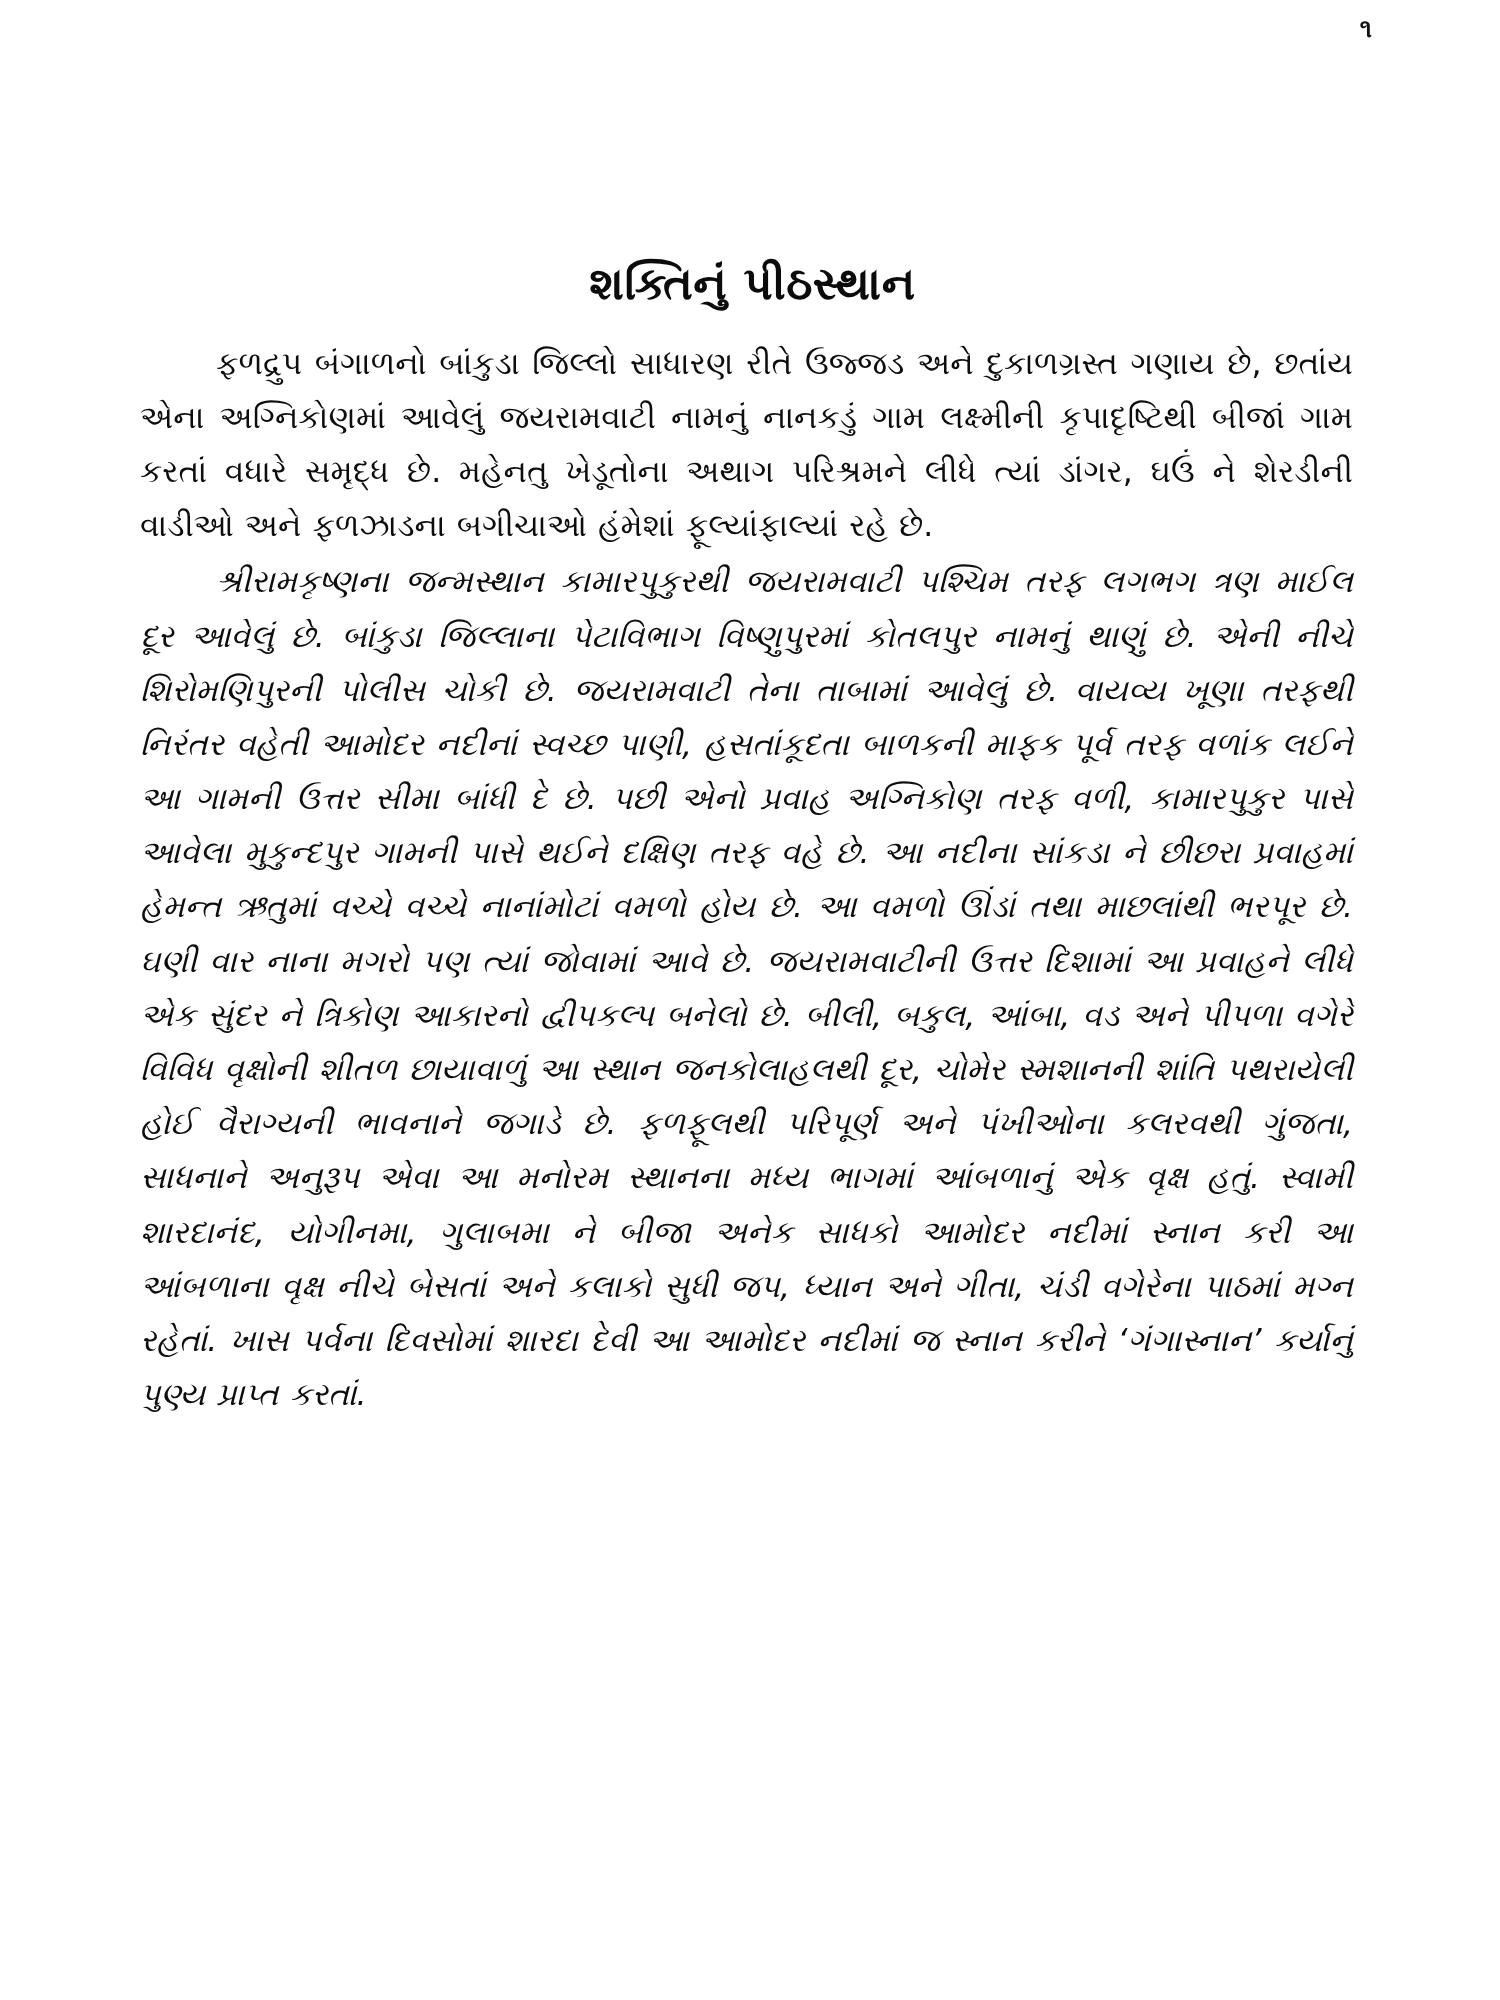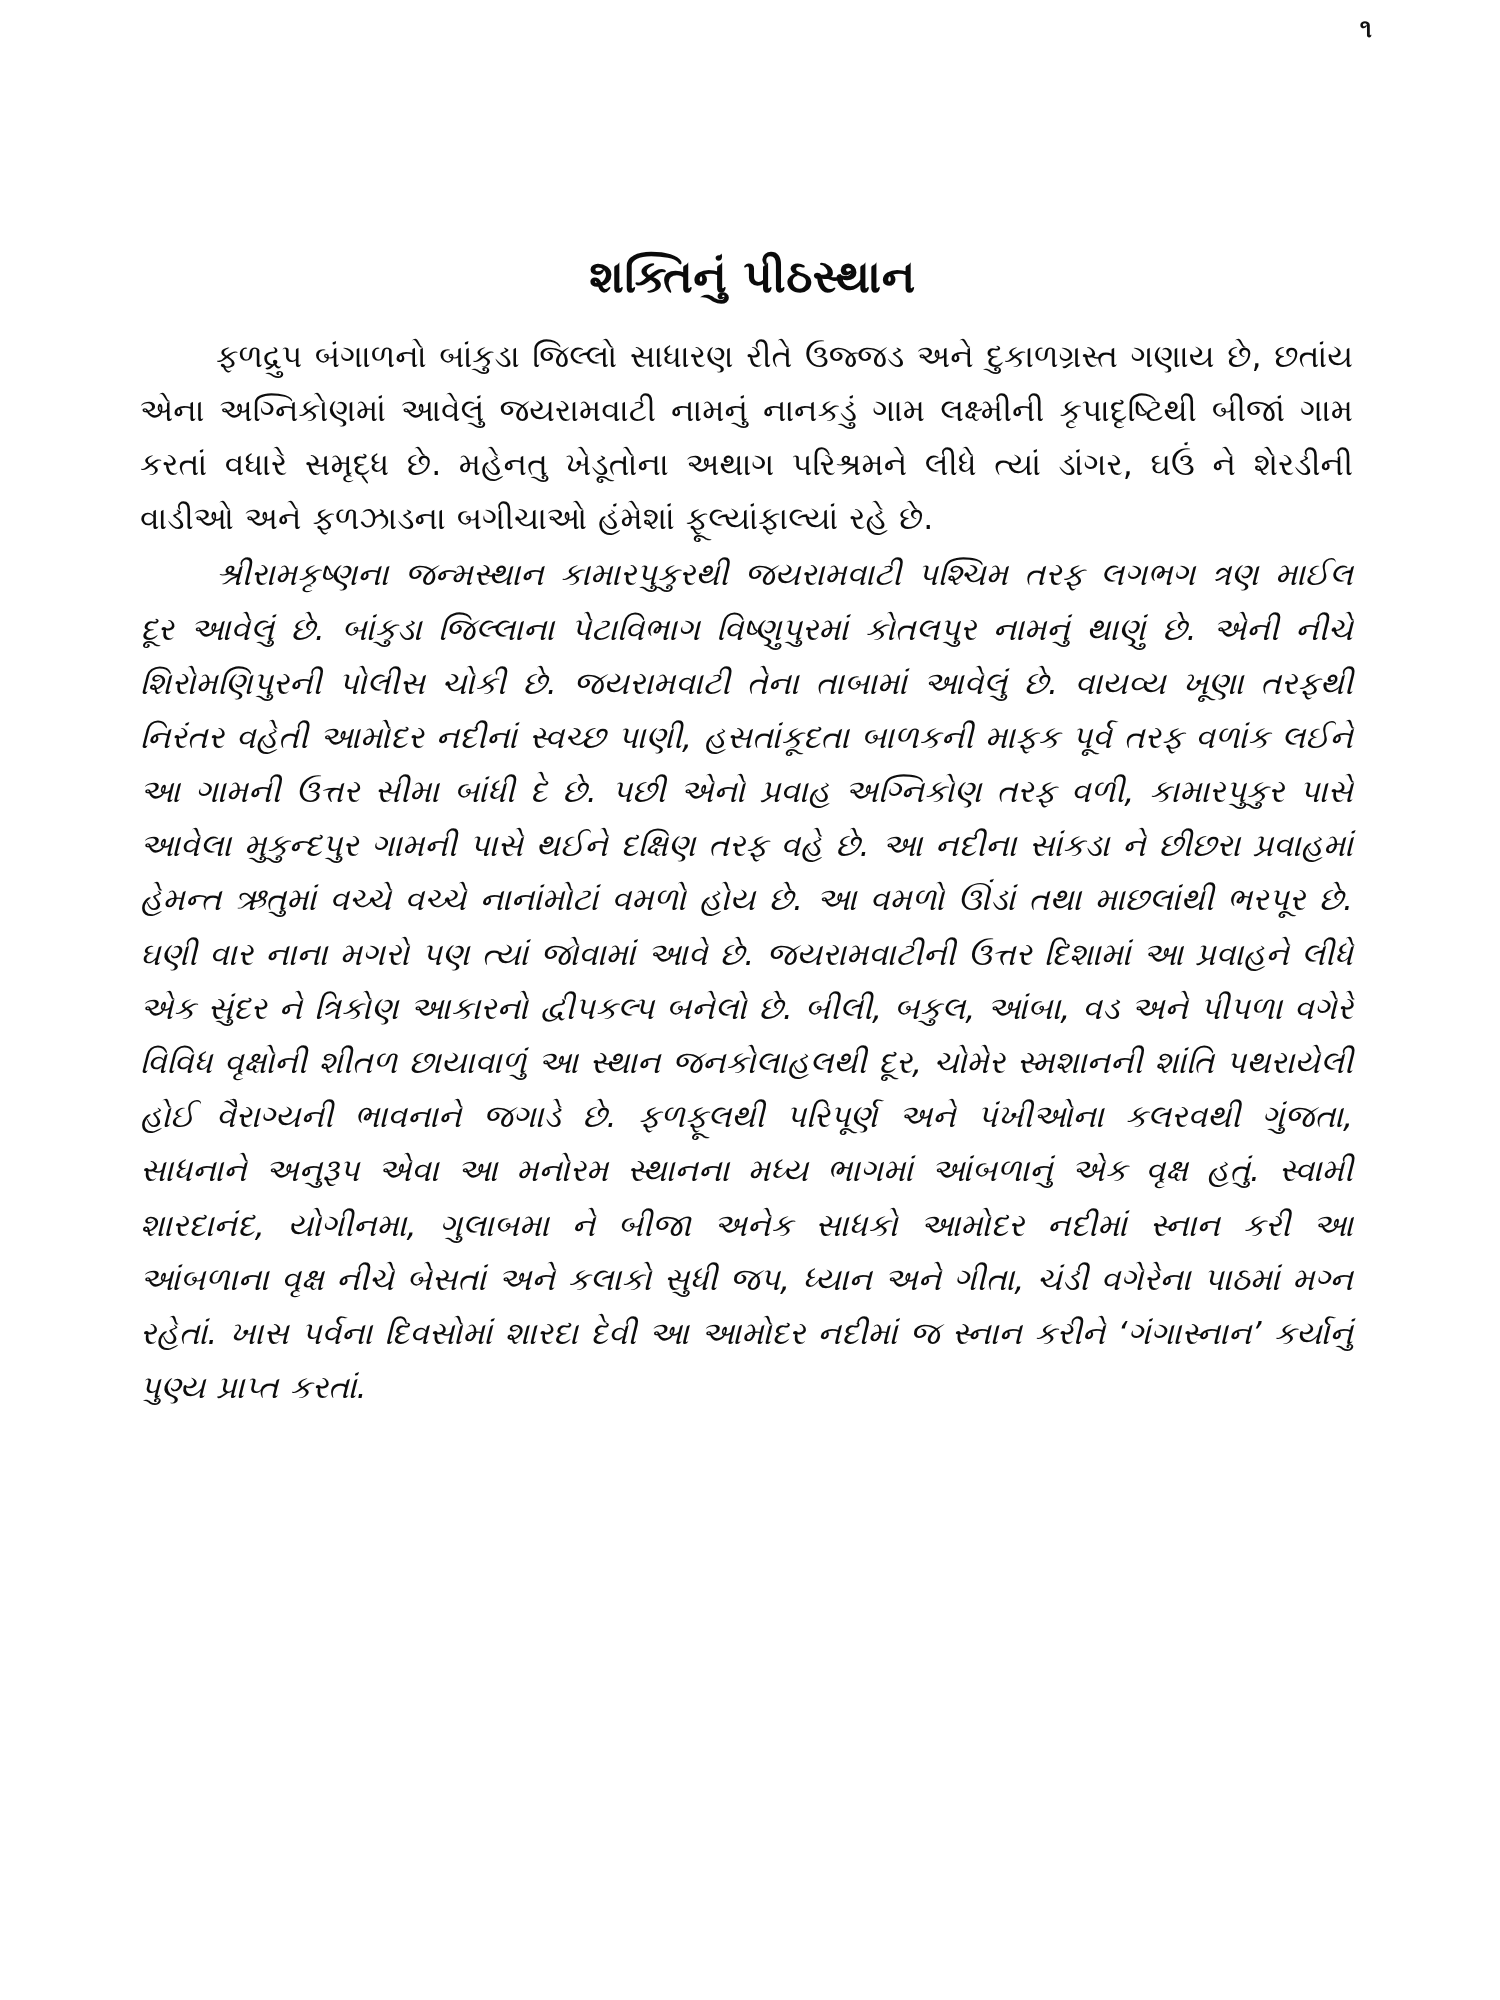--- a/index.html
+++ b/index.html
@@ -28,21 +28,21 @@
     right: 128px;
     font-size: 25px;
     font-family: "DejaVu Sans", sans-serif;
     font-weight: 700;
     letter-spacing: 0;
     color: #111;
   }
   .content {
     position: absolute;
     left: 140px;
-    top: 251px;
+    top: 258px;
     width: 1225px;
   }
   .doc-title {
     text-align: center;
     font-family: "DejaVu Sans", sans-serif;
     font-weight: 700;
     font-size: 45px;
     line-height: 1.15;
     margin: 0 0 26px 0;
     color: #0b0b0b;

